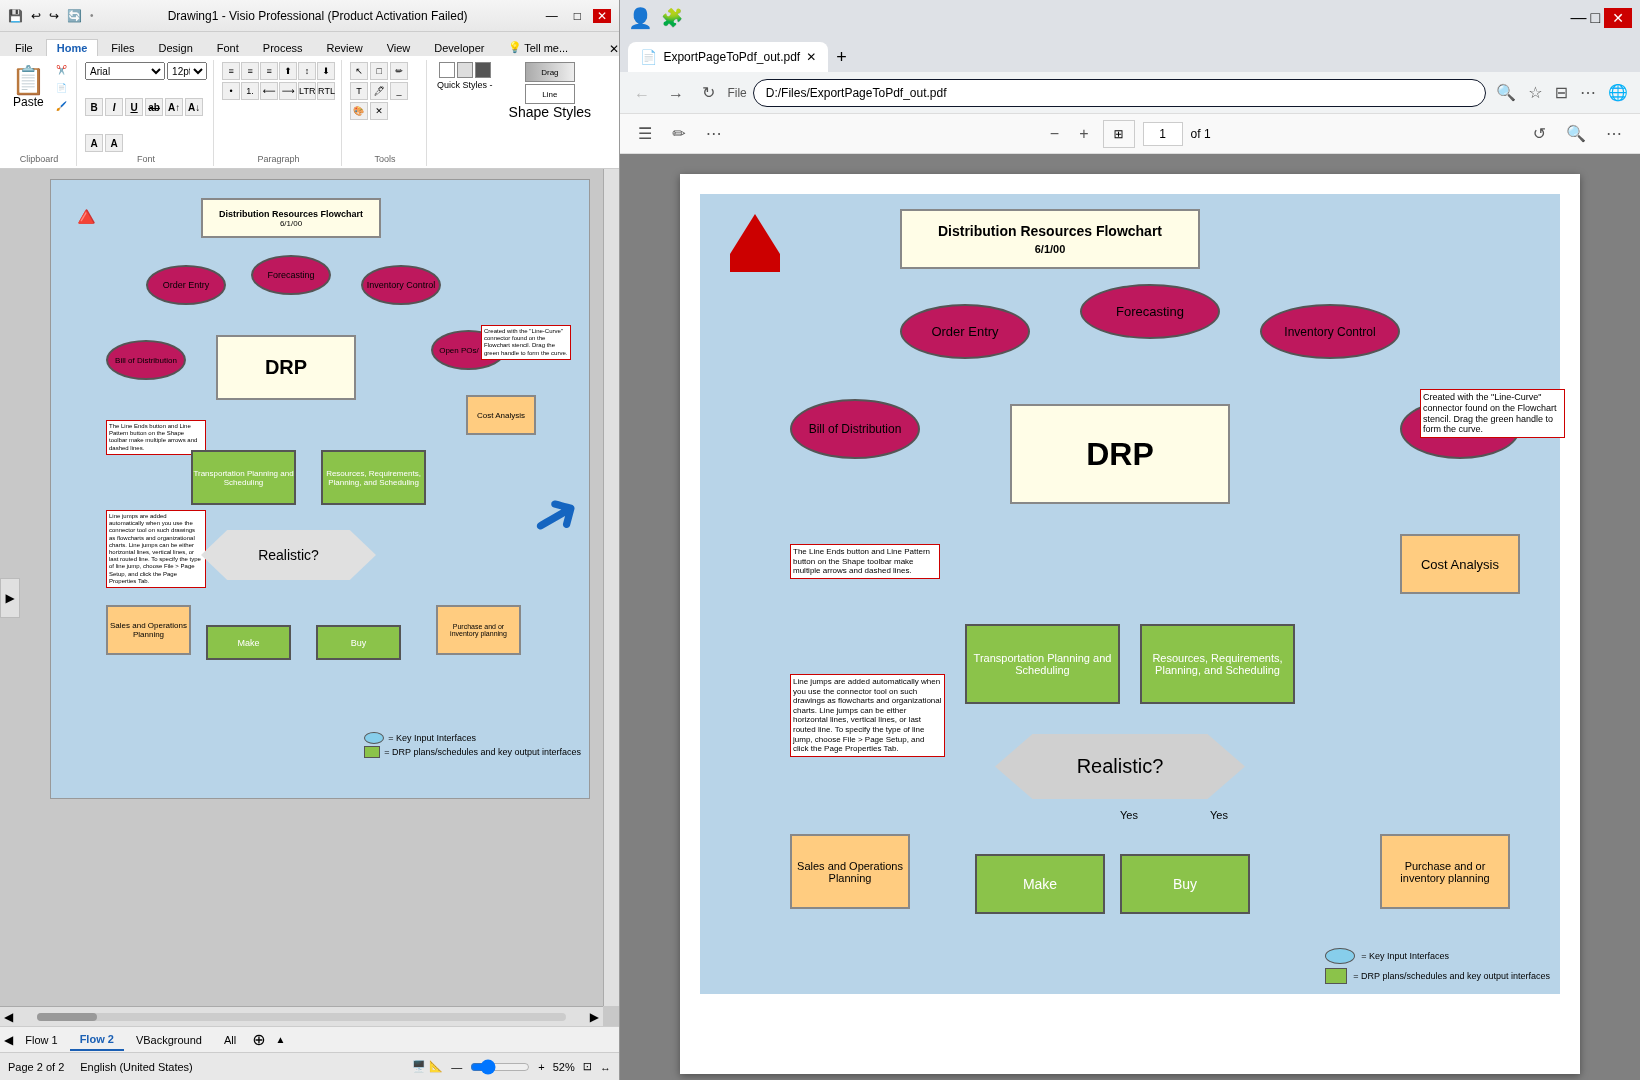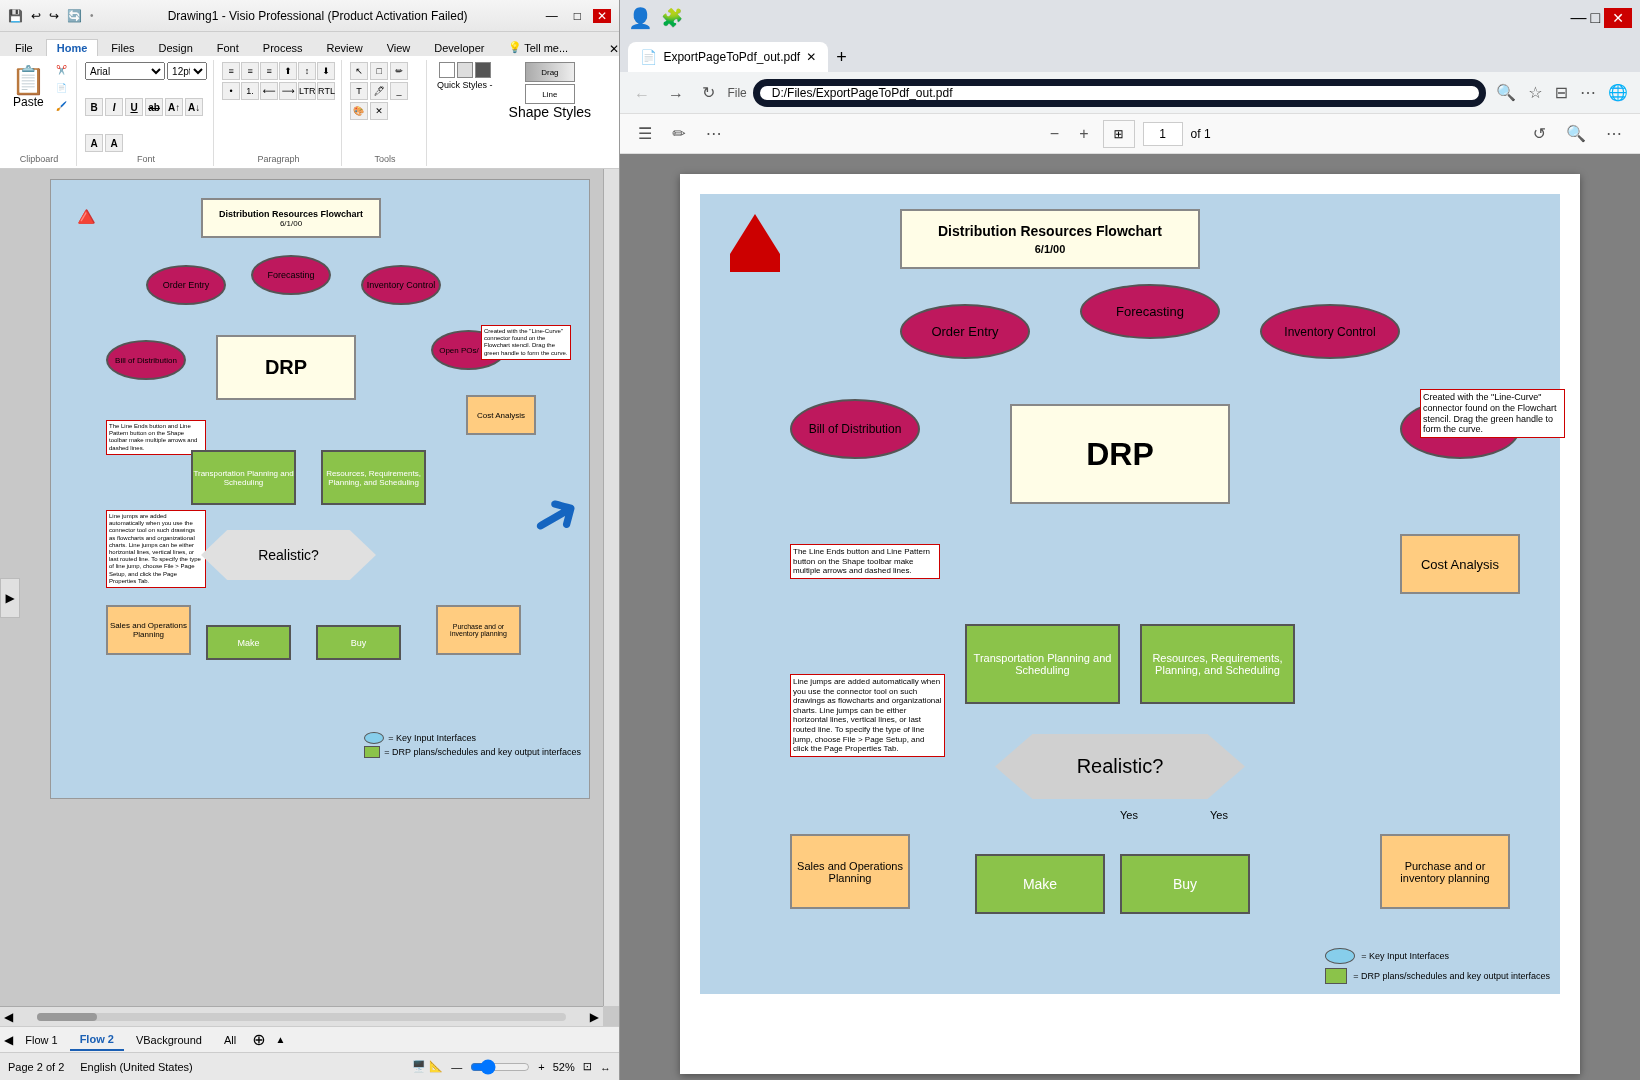--- a/index.html
+++ b/index.html
@@ -255,21 +255,21 @@
       align-items: center;
       padding: 0 8px;
       gap: 6px;
       border-bottom: 1px solid #ddd;
     }
     .nav-btn { font-size: 16px; cursor: pointer; padding: 4px 6px; color: #555; background: none; border: none; }
     .nav-btn.disabled { color: #bbb; }
     .address-input {
       flex: 1;
       height: 28px;
-      border: 7px solid #0f172a;
+      border: 1px solid #0f172a;
       border-radius: 14px;
       padding: 0 12px;
       font-size: 12px;
       background: #fff;
     }
     .browser-action-btns { display: flex; gap: 4px; }
     .action-btn { font-size: 16px; cursor: pointer; color: #555; background: none; border: none; padding: 4px; }
 
     .pdf-toolbar {
       height: 40px;

